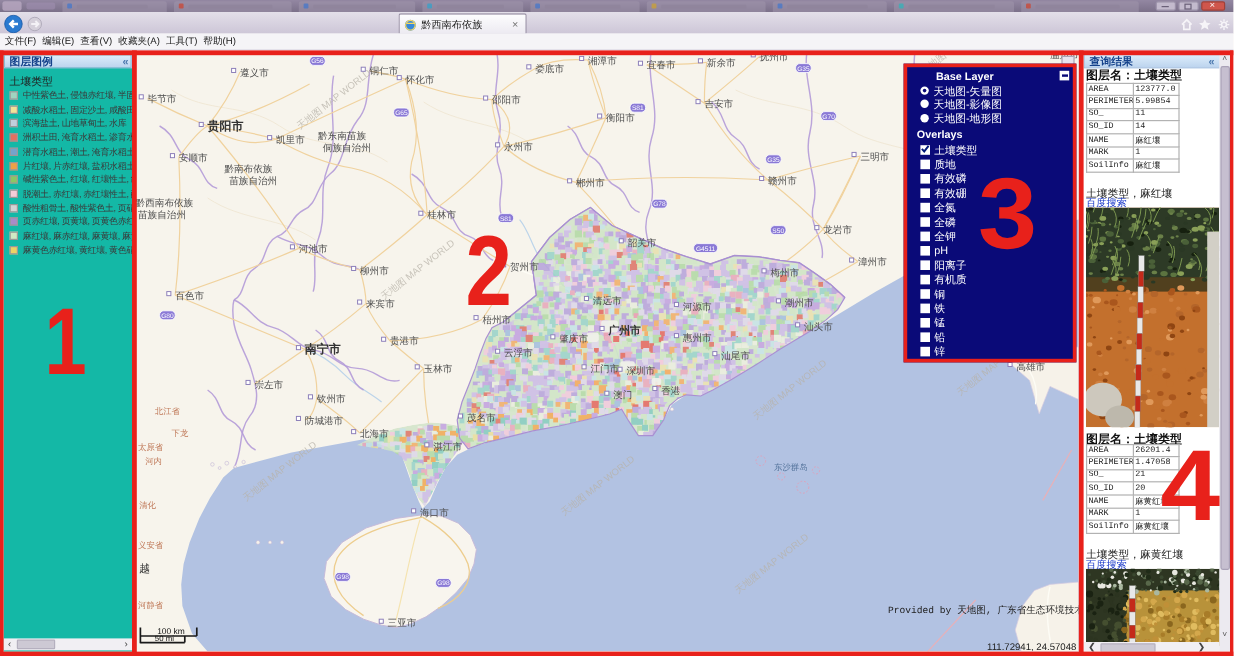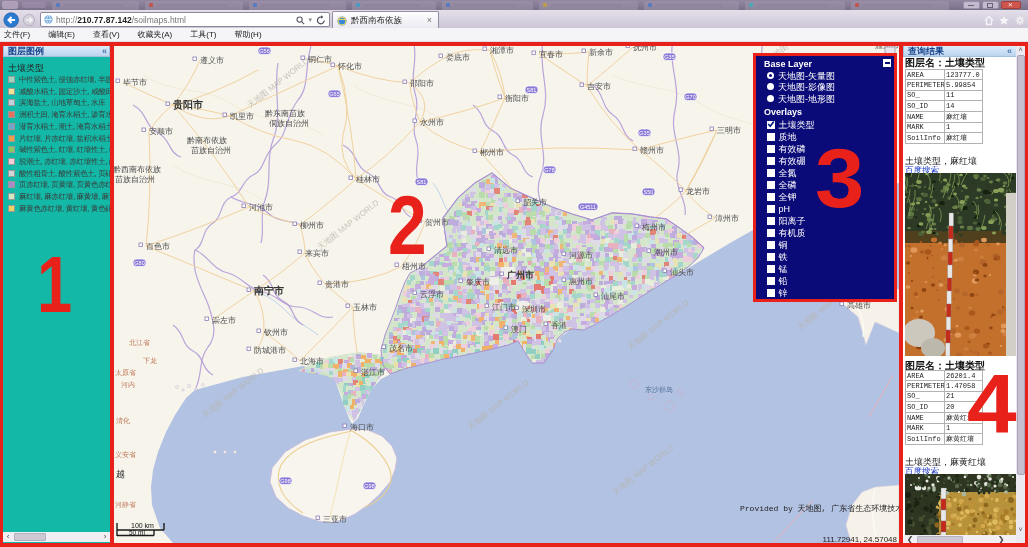--- a/index.html
+++ b/index.html
@@ -3,21 +3,21 @@
 *{margin:0;padding:0;box-sizing:border-box}
 html,body{width:1028px;height:547px;overflow:hidden;font-family:"Liberation Sans",sans-serif}
 #stage{position:relative;width:1028px;height:547px;background:#fff}
 .abs{position:absolute}
 .red{position:absolute;background:#e8211b}
 .bignum{position:absolute;font-weight:bold;color:#e8211b;font-size:79px;line-height:1;font-family:"Liberation Sans",sans-serif}
 
 #topstrip{position:absolute;left:0;top:0;width:1028px;height:10px;background:linear-gradient(#968aa4,#7d728c);background:linear-gradient(#9387a2,#7b7089);overflow:hidden}
 #chromerow{position:absolute;left:0;top:10px;width:1028px;height:18px;background:linear-gradient(#e3dfe9,#cdc6d7)}
 #menurow{position:absolute;left:0;top:28px;width:1028px;height:14px;background:#f5f4f7;font-size:8px;color:#1a1a1a;border-bottom:1px solid #e0dde6;line-height:13px}
-#menurow span{margin-right:18px}
+#menurow span{margin-right:5px}
 #addr{position:absolute;left:40px;top:1.5px;width:290px;height:15px;background:#fff;border:1px solid #8e8799;border-radius:2px;font-size:9px;color:#555;line-height:13px}
 #tab{position:absolute;left:332px;top:0.5px;width:107px;height:17.5px;background:linear-gradient(#fdfdfe,#eceaf1);border:1px solid #958da1;border-bottom:none;border-radius:2px 2px 0 0;font-size:9px;color:#222;line-height:16px}
 
 .phead{position:absolute;height:12px;background:linear-gradient(#dcedfb,#bdd4ee);border:1px solid #a3c0e0;font-size:9px;font-weight:bold;color:#15428b;line-height:11px;padding-left:4px}
 .leg{height:11.72px;white-space:nowrap;overflow:hidden;font-size:7.5px;color:#3a3a3a;line-height:11.7px}
 .sw{display:inline-block;width:7px;height:7px;margin:2px 4px -1px 5px;border:0.5px solid #999}
 .lt{letter-spacing:-0.3px}
 .attr{border-collapse:collapse;font-family:"Liberation Mono",monospace;font-size:7px;color:#222;table-layout:fixed;width:78px}
 .attr td{border:1px solid #b2b2b2;height:10.4px;padding:0 1px;white-space:nowrap;overflow:hidden}
 .attr td:first-child{width:39px}
@@ -74,36 +74,20 @@
    <div style="position:absolute;left:1008px;top:2px;color:#f8f0f0;font-size:8px;line-height:6px">×</div>
  </div>
 
  <div id="chromerow">
    <svg class="abs" style="left:3px;top:1.5px" width="34" height="16" viewBox="0 0 34 16">
      <circle cx="8.2" cy="8" r="7.3" fill="#2a7ad0" stroke="#1a5aa8" stroke-width="0.7"></circle>
      <path d="M12,8 L6,8 M8.5,5 L5.5,8 L8.5,11" stroke="#fff" stroke-width="2" fill="none"></path>
      <circle cx="26" cy="8" r="5.6" fill="#d5d0da" stroke="#b0aaba" stroke-width="0.8"></circle>
      <path d="M23,8 L29,8 M26.5,5.5 L29,8 L26.5,10.5" stroke="#f4f2f6" stroke-width="1.6" fill="none"></path>
    </svg>
-   <div id="addr">
-     <svg class="abs" style="left:3px;top:2.5px" width="9" height="9" viewBox="0 0 9 9">
-          <circle cx="4.5" cy="4.5" r="4.2" fill="#7ab0e0"></circle>
-          <path d="M0.5,4.5 h8 M4.5,0.5 c2.5,2 2.5,6 0,8 c-2.5,-2 -2.5,-6 0,-8" stroke="#fff" stroke-width="0.7" fill="none"></path>
-        </svg>
-     <span style="position:absolute;left:15px;top:1px;line-height:12px;font-size:8.5px;color:#777">http://<b style="color:#222;font-weight:bold">210.77.87.142</b>/soilmaps.html</span>
-     <svg class="abs" style="right:24px;top:3px" width="9" height="9" viewBox="0 0 9 9">
-          <circle cx="3.6" cy="3.6" r="2.6" fill="none" stroke="#5a5a66" stroke-width="1.1"></circle>
-          <line x1="5.6" y1="5.6" x2="8.2" y2="8.2" stroke="#5a5a66" stroke-width="1.2"></line>
-        </svg>
-     <span class="abs" style="right:17px;top:0;color:#888;font-size:7px">▾</span>
-     <svg class="abs" style="right:3px;top:2.5px" width="10" height="10" viewBox="0 0 10 10">
-          <path d="M8.2,5.5 A3.4,3.4 0 1 1 5,2" stroke="#4a4a56" stroke-width="1.2" fill="none"></path>
-          <path d="M5,0.3 L7.4,2 L5,3.8 Z" fill="#4a4a56"></path>
-        </svg>
-   </div>
    <div id="tab">
      <svg class="abs" style="left:4px;top:4px" width="10" height="10" viewBox="0 0 10 10">
           <circle cx="5" cy="5" r="4.6" fill="#3a8ad8"></circle>
           <path d="M1,5 a4,4 0 0 1 8,0 a4,4 0 0 1 -8,0 M2,3.4 h7" stroke="#f8d860" stroke-width="1" fill="none"></path>
         </svg>
      <span style="position:absolute;left:18px;top:1px;line-height:14px;font-size:8.5px">黔西南布依族</span>
      <span class="abs" style="right:6px;top:1px;line-height:14px;color:#777">×</span>
    </div>
    <svg class="abs" style="left:984px;top:5px" width="42" height="11" viewBox="0 0 42 11">
      <path d="M1,5.5 L5,1.5 L9,5.5 M2.5,5 V9.5 H7.5 V5" stroke="#f6f4f8" stroke-width="1.4" fill="none"></path>
@@ -2263,21 +2247,21 @@
           <text x="3" y="378">清化</text>
 <text x="2" y="412">义安省</text>
           <text x="2" y="462">河静省</text>
           <text x="16" y="300">北江省</text>
 <text x="30" y="318">下龙</text>
 </g>
 <text x="3" y="432" font-size="9" fill="#333">越</text>
 </svg></div>
 
  <div id="olpanel">
-   <div style="font-weight:bold;padding:3px 0 2px 8px">Base Layer</div>
+   <div style="font-weight:bold;padding:3px 0 2px 24px">Base Layer</div>
    <div style="position:absolute;right:3px;top:3px;width:8px;height:8px;background:#fff">
         <div style="position:absolute;left:1.5px;top:3px;width:5px;height:2px;background:#0a0a78"></div>
       </div>
    <div class="rrow"><span class="radio"><span class="rdot"></span></span><span>天地图-矢量图</span></div>
       <div class="rrow"><span class="radio"></span><span>天地图-影像图</span></div>
       <div class="rrow"><span class="radio"></span><span>天地图-地形图</span></div>
    <div style="font-weight:bold;padding:2px 0 2px 8px">Overlays</div>
    <div class="orow"><span class="cbox"><svg width="8" height="8" viewBox="0 0 8 8">
             <path d="M1.2,4 L3.2,6.2 L6.8,1.5" stroke="#001878" stroke-width="1.6" fill="none"></path>
           </svg></span><span>土壤类型</span></div>

